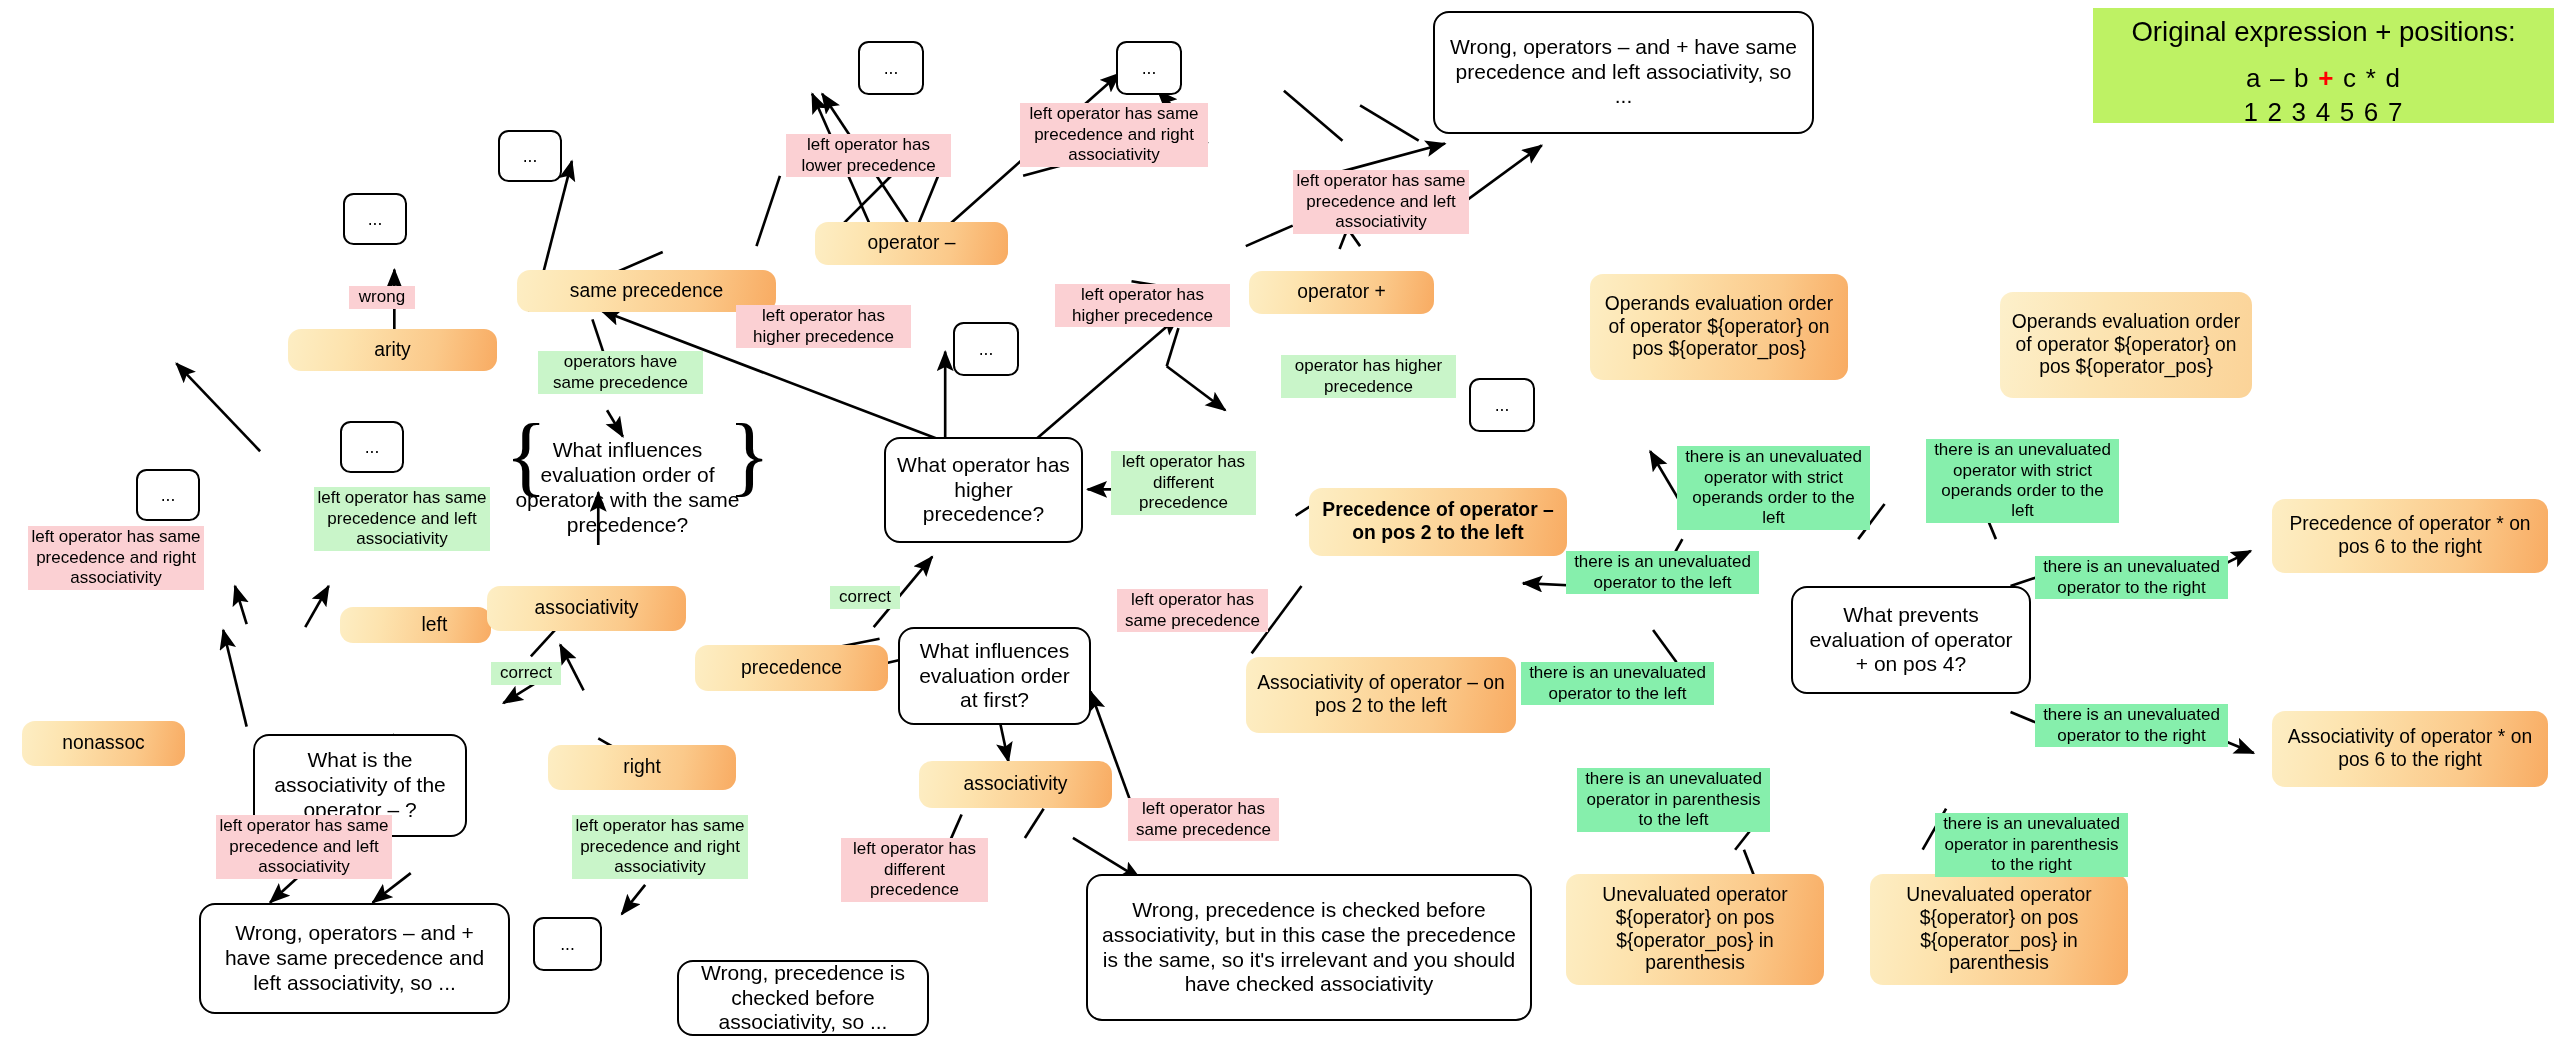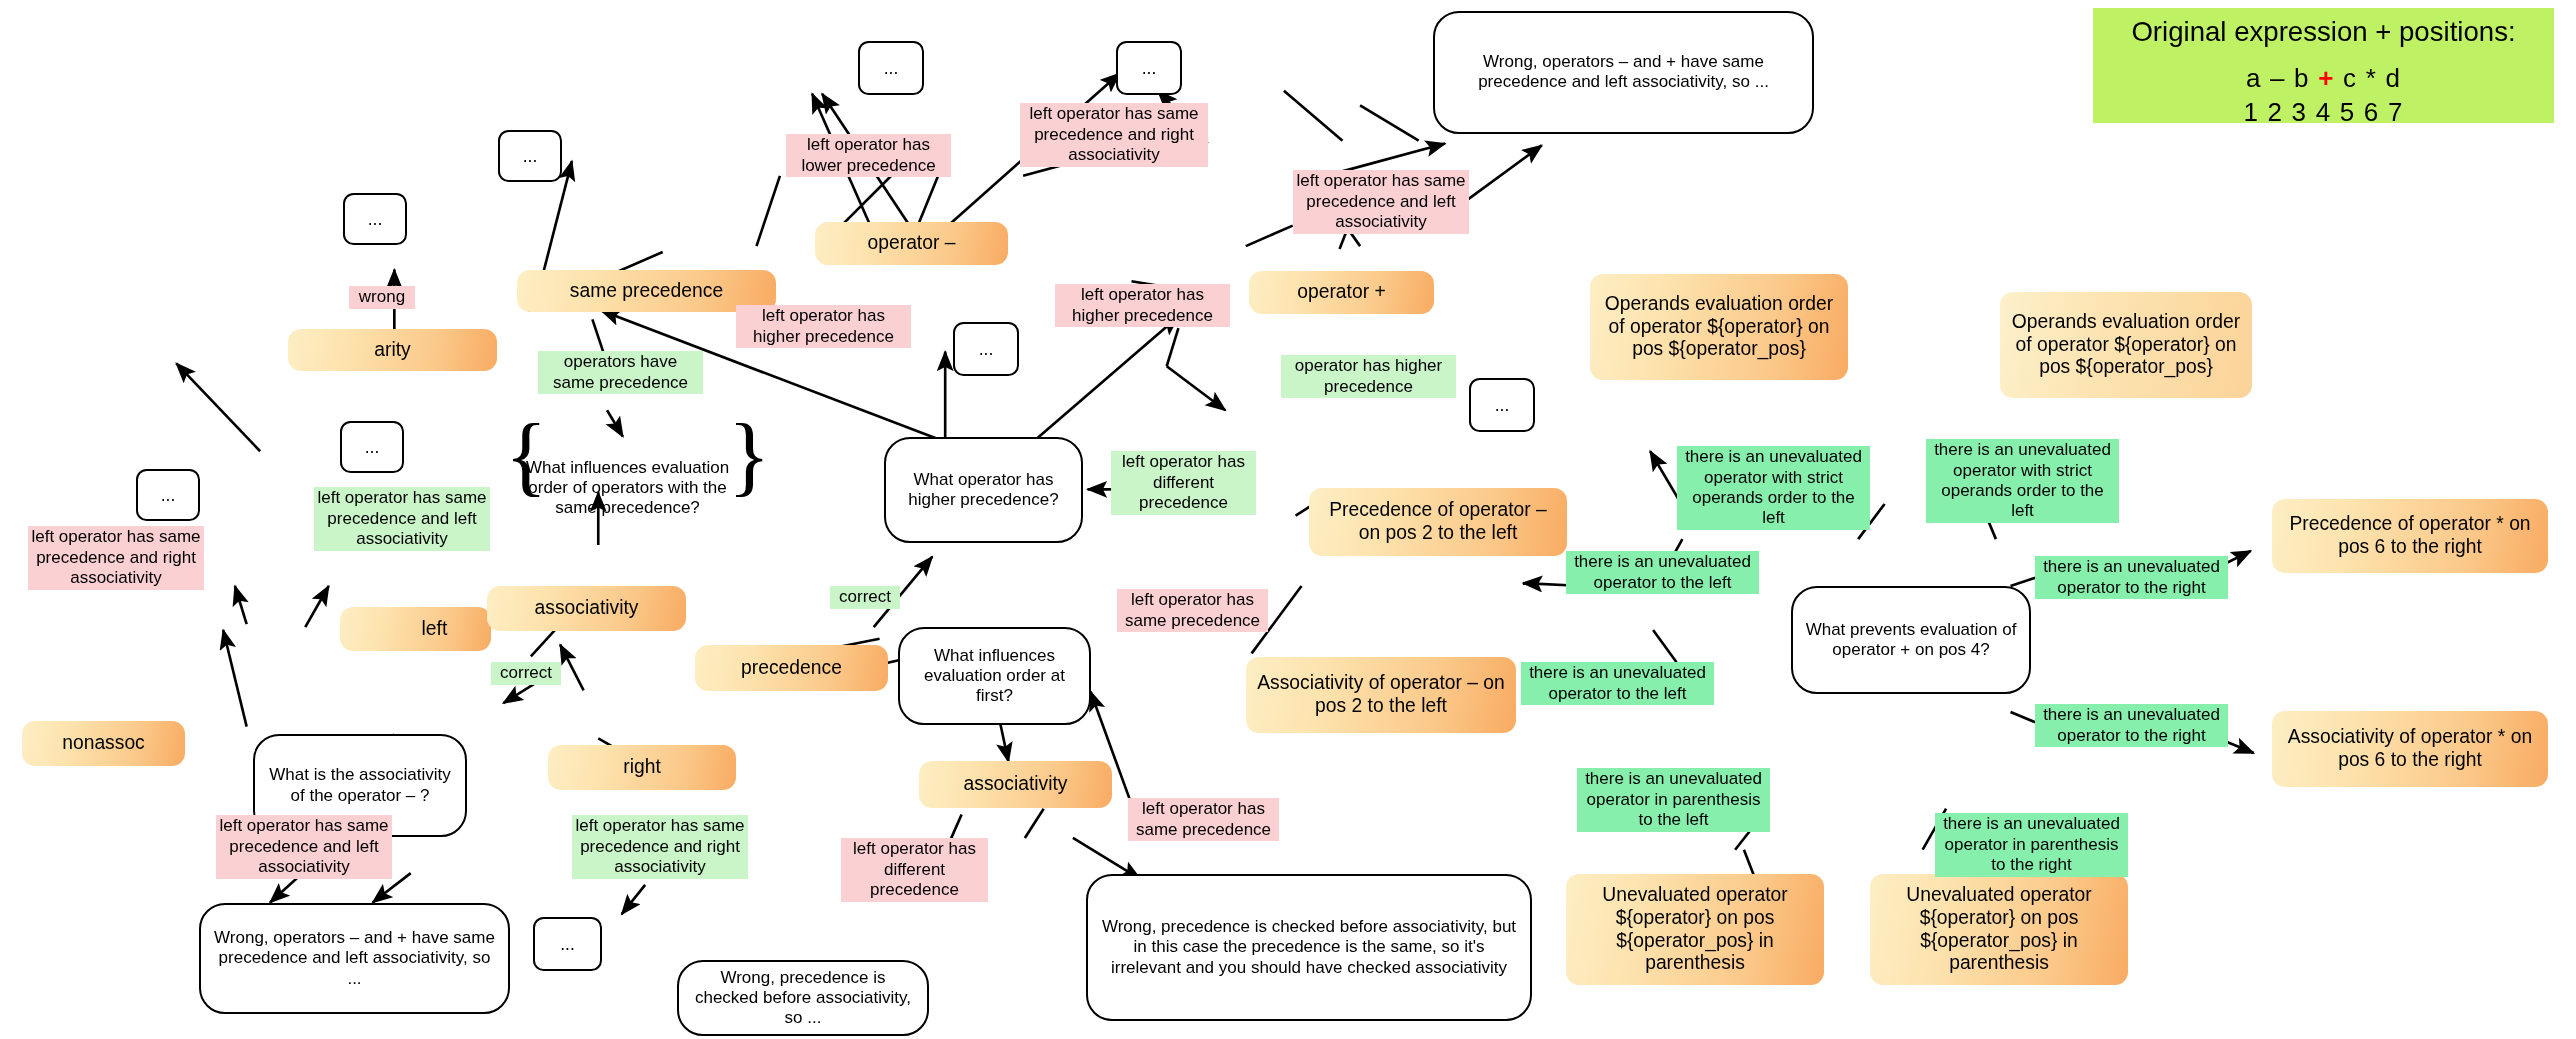--- a/index.html
+++ b/index.html
@@ -11,21 +11,21 @@
   .node{position:absolute;box-sizing:border-box;display:flex;align-items:center;
         justify-content:center;text-align:center;line-height:1.18;color:#000;}
 
   
   .orange{background:linear-gradient(100deg,#fdeec4 0%,#fde3ae 28%,#fbc98a 70%,#f8ab62 100%);
           border-radius:13px;font-size:19.3px;padding:3.5px 8.2px;}
   .orange-soft{background:linear-gradient(100deg,#fdf0cb 0%,#fce4b2 40%,#fbd398 100%);
           border-radius:13px;font-size:19.3px;padding:3.5px 8.2px;}
 
   
-  .white{background:#fff;border:2.3px solid #000;border-radius:26px;font-size:17px;padding:4.7px 9.4px;}
+  .white{background:#fff;border:2.3px solid #000;border-radius:16px;font-size:21px;padding:4.7px 9.4px;}
   .white.small{font-size:17.6px;border-radius:10.6px;border-width:2.3px;}
 
   
   .lbl{position:absolute;box-sizing:border-box;text-align:center;font-size:17px;
        line-height:1.2;color:#000;padding:1.2px 2.9px;}
   .lbl-pink{background:#fbd0d3;}
   .lbl-green{background:#c9f5c9;}
   .lbl-cream{background:#86efac;}
 
   
@@ -178,37 +178,37 @@
   <div class="node white small" style="left:533px;top:917px;width:69px;height:54px;">...</div>
 
   <div class="node orange" style="left:288px;top:329px;width:209px;height:42px;">arity</div>
 
   <div class="node orange" style="left:517px;top:270px;width:259px;height:42px;">same precedence</div>
 
   <div class="node orange" style="left:815px;top:222px;width:193px;height:43px;">operator –</div>
 
   <div class="node orange" style="left:1249px;top:271px;width:185px;height:43px;">operator +</div>
 
-  <div class="node orange" style="left:340px;top:607px;width:151px;height:44px;padding-left:46px;">left</div>
+  <div class="node orange" style="left:340px;top:607px;width:151px;height:36px;padding-left:46px;">left</div>
 
   <div class="node orange" style="left:548px;top:745px;width:188px;height:45px;">right</div>
 
   <div class="node orange" style="left:22px;top:721px;width:163px;height:45px;">nonassoc</div>
 
   <div class="node orange" style="left:487px;top:586px;width:199px;height:45px;">associativity</div>
 
   <div class="node orange" style="left:695px;top:645px;width:193px;height:46px;">precedence</div>
 
   <div class="node orange" style="left:919px;top:761px;width:193px;height:47px;">associativity</div>
 
   <div class="node orange" style="left:1590px;top:274px;width:258px;height:106px;">Operands evaluation order of operator ${operator} on pos ${operator_pos}</div>
 
   <div class="node orange-soft" style="left:2000px;top:292px;width:252px;height:106px;">Operands evaluation order of operator ${operator} on pos ${operator_pos}</div>
 
-  <div class="node orange" style="left:1309px;top:488px;width:258px;height:68px;">Precedence of operator – on pos 2 to the left</div>
+  <div class="node orange" style="left:1309px;top:488px;width:258px;height:68px;font-weight:bold;">Precedence of operator – on pos 2 to the left</div>
 
   <div class="node orange" style="left:1246px;top:657px;width:270px;height:76px;">Associativity of operator – on pos 2 to the left</div>
 
   <div class="node orange" style="left:2272px;top:499px;width:276px;height:74px;">Precedence of operator * on pos 6 to the right</div>
 
   <div class="node orange" style="left:2272px;top:711px;width:276px;height:76px;">Associativity of operator * on pos 6 to the right</div>
 
   <div class="node orange" style="left:1566px;top:874px;width:258px;height:111px;">Unevaluated operator ${operator} on pos ${operator_pos}  in parenthesis</div>
 
   <div class="node orange" style="left:1870px;top:874px;width:258px;height:111px;">Unevaluated operator ${operator} on pos ${operator_pos}  in parenthesis</div>

